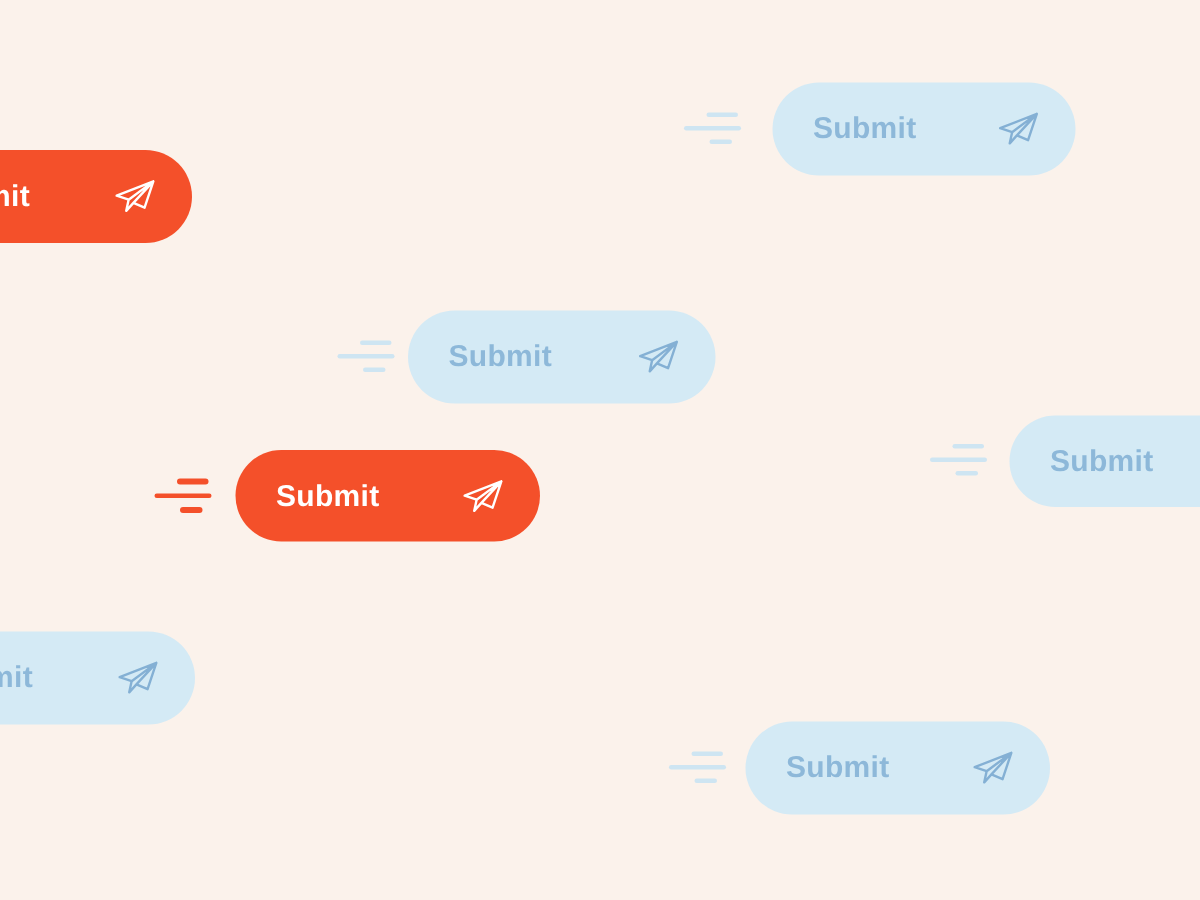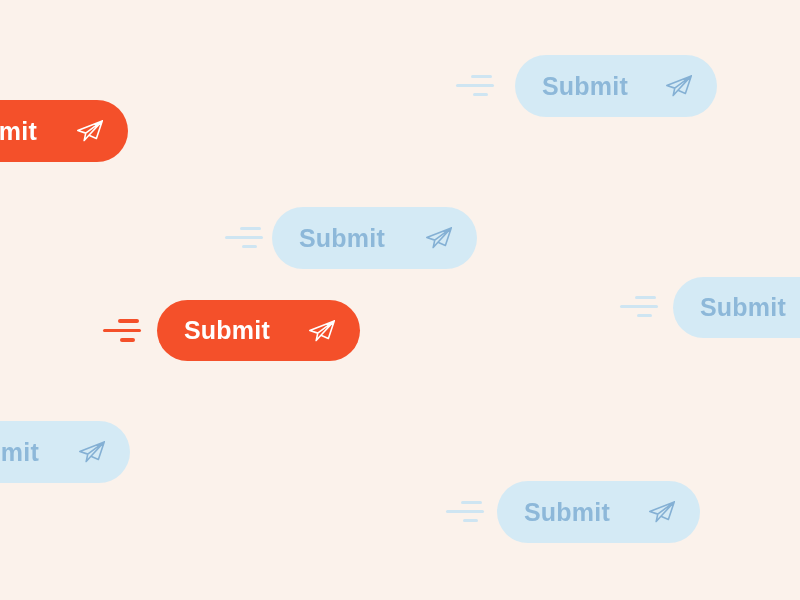--- a/index.html
+++ b/index.html
@@ -30,21 +30,21 @@
     padding: 0 21px 0 27px;
     cursor: pointer;
   }
   .submit-button.orange { background: var(--orange); }
   .submit-button.orange .btn-label { color: var(--orange-text); }
   .submit-button.orange .plane path { stroke: var(--orange-text); }
   .submit-button.blue { background: var(--blue-fill); }
   .submit-button.blue .btn-label { color: var(--blue-text); }
   .submit-button.blue .plane path { stroke: var(--blue-icon); }
   .btn-label {
-    font-size: 25px;
+    font-size: 20px;
     font-weight: bold;
     letter-spacing: 0.2px;
     line-height: 1;
   }
   .plane { width: 34px; height: 34px; flex: 0 0 auto; }
   .plane path {
     fill: none;
     stroke-width: 1.5;
     stroke-linecap: round;
     stroke-linejoin: round;

